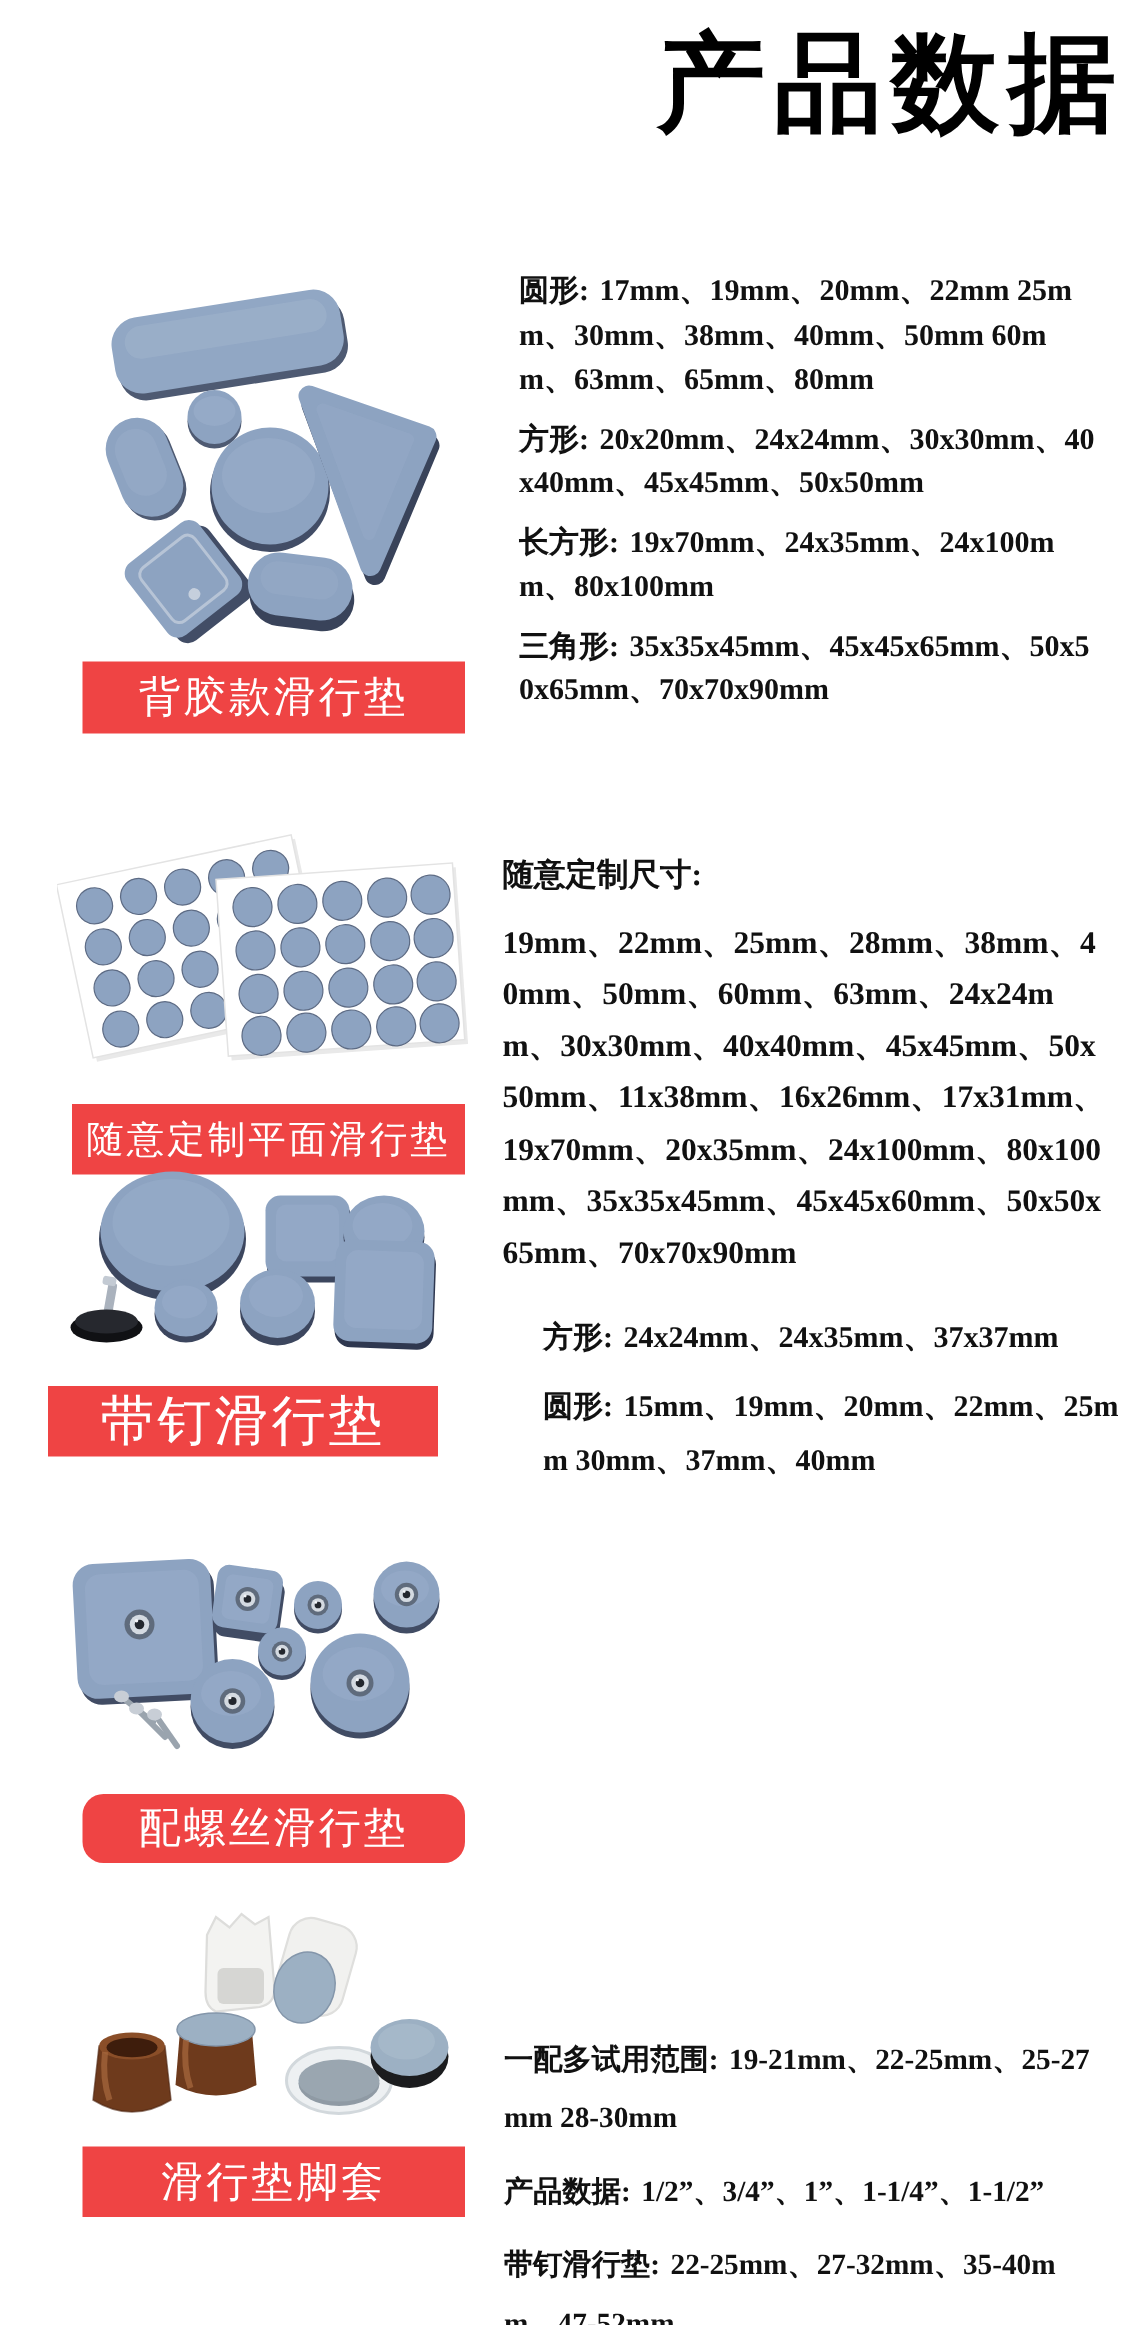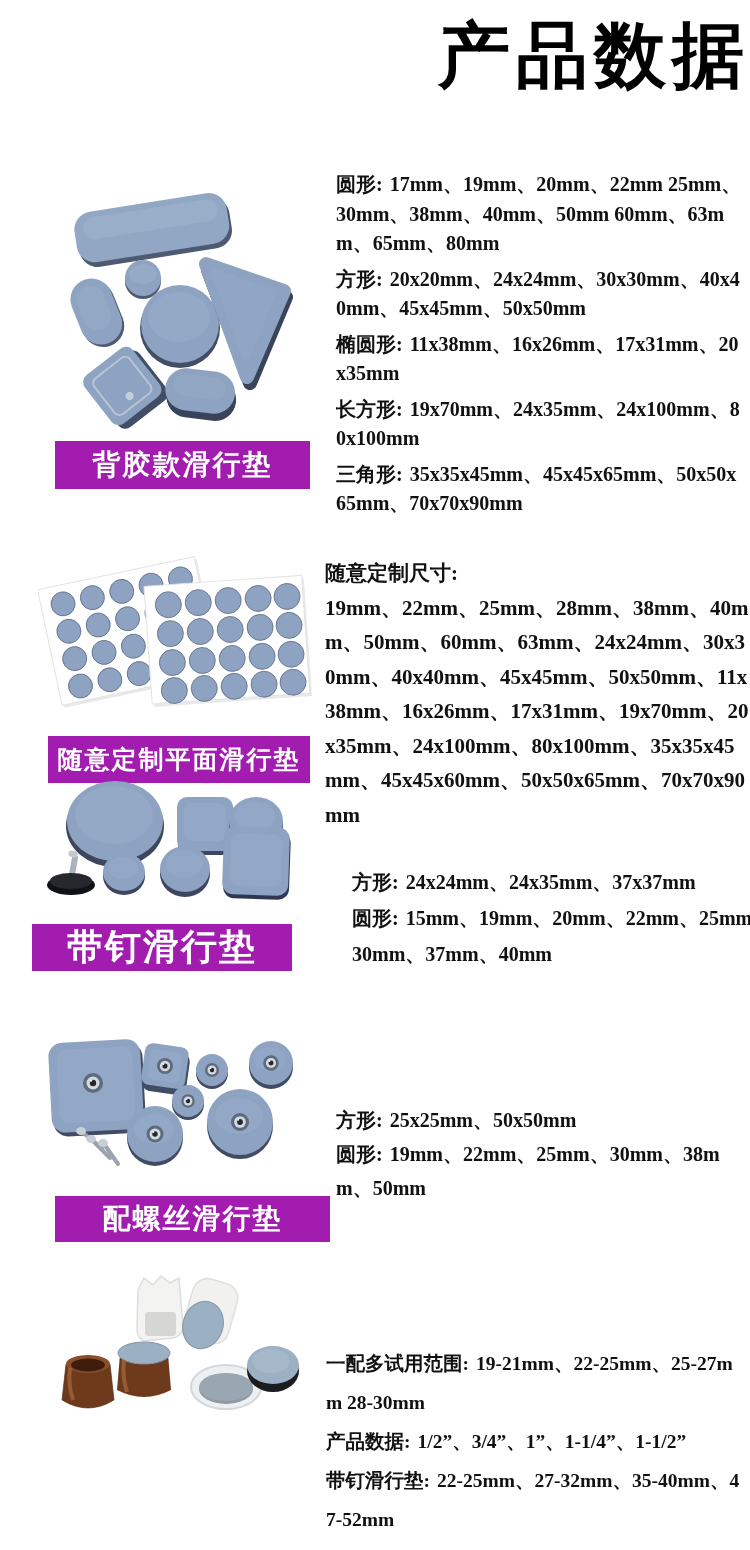--- a/index.html
+++ b/index.html
@@ -7,31 +7,31 @@
     position:relative;width:750px;height:1550px;overflow:hidden;background:#fff;
     font-family:"Liberation Serif","DejaVu Serif",serif;color:#111;
   }
   .title{
     position:absolute;top:6px;left:0;width:100%;text-align:right;
     font-size:72px;font-weight:900;letter-spacing:6px;color:#000;line-height:100px;
   }
   .img-box{position:absolute;}
   .img-box svg{display:block;width:100%;height:100%;}
   .label-bar{
-    position:absolute;background:#a21caf;color:#ffffff;
+    position:absolute;background:#ef4444;color:#ffffff;
     display:flex;align-items:center;justify-content:center;
-    font-weight:bold;letter-spacing:2px;
+    font-weight:normal;letter-spacing:2px;
   }
   .bar1{left:55px;top:441px;width:255px;height:48px;font-size:28px;}
   .bar2{left:48px;top:736px;width:262px;height:47px;font-size:25px;}
   .bar3{left:32px;top:924px;width:260px;height:47px;font-size:36px;}
-  .bar4{left:55px;top:1196px;width:275px;height:46px;font-size:28px;}
+  .bar4{left:55px;top:1196px;width:255px;height:46px;font-size:28px;border-radius:14px;}
   .bar5{left:55px;top:1431px;width:255px;height:47px;font-size:28px;}
   .specs{position:absolute;font-weight:bold;}
-  .spec{margin:0;word-break:break-all;}
+  .spec{margin:10px;word-break:break-all;}
   .spec .head{margin-right:7px;}
   .s1-specs{left:336px;top:170px;width:408px;}
   .s1-specs .spec{font-size:20px;line-height:29.5px;margin-bottom:6px;}
   .s2-specs{left:325px;top:556px;width:424px;}
   .s2-specs .spec{font-size:21px;line-height:34.5px;}
   .s3-specs{left:352px;top:864px;width:412px;}
   .s3-specs .spec{font-size:20px;line-height:36px;}
   .s4-specs{left:336px;top:1103px;width:412px;}
   .s4-specs .spec{font-size:20px;line-height:34px;}
   .s5-specs{left:326px;top:1344px;width:422px;}
@@ -89,21 +89,20 @@
         <rect x="116" y="205" width="70" height="42" rx="21" fill="#39435a" transform="translate(1,4)"></rect>
         <rect x="115" y="202" width="70" height="42" rx="21" fill="#8da3c1"></rect>
         <rect x="123" y="208" width="52" height="22" rx="11" fill="#96aac7" opacity="0.6"></rect>
       </g>
     </svg>
   </div>
   <div class="label-bar bar1">背胶款滑行垫</div>
   <div class="specs s1-specs">
     <p class="spec"><span class="head">圆形:</span><span>17mm、19mm、20mm、22mm 25mm、30mm、38mm、40mm、50mm 60mm、63mm、65mm、80mm</span></p>
     <p class="spec"><span class="head">方形:</span><span>20x20mm、24x24mm、30x30mm、40x40mm、45x45mm、50x50mm</span></p>
-    <p class="spec"><span class="head">椭圆形:</span><span>11x38mm、16x26mm、17x31mm、20x35mm</span></p>
     <p class="spec"><span class="head">长方形:</span><span>19x70mm、24x35mm、24x100mm、80x100mm</span></p>
     <p class="spec"><span class="head">三角形:</span><span>35x35x45mm、45x45x65mm、50x50x65mm、70x70x90mm</span></p>
   </div>
 
   <div class="img-box box2">
     <svg viewBox="0 0 290 152">
 
       <g transform="rotate(-12 85 75)">
         <rect x="12" y="20" width="160" height="118" fill="#e9e9e9"></rect>
         <rect x="10" y="17" width="160" height="118" fill="#ffffff" stroke="#e3e3e3"></rect>
@@ -261,24 +260,20 @@
         <line x1="74" y1="116" x2="88" y2="136"></line>
       </g>
       <g fill="#c8ced6">
         <ellipse cx="51" cy="103" rx="5" ry="4"></ellipse>
         <ellipse cx="61" cy="111" rx="5" ry="4"></ellipse>
         <ellipse cx="73" cy="115" rx="5" ry="4"></ellipse>
       </g>
     </svg>
   </div>
   <div class="label-bar bar4">配螺丝滑行垫</div>
-  <div class="specs s4-specs">
-    <p class="spec"><span class="head">方形:</span><span>25x25mm、50x50mm</span></p>
-    <p class="spec"><span class="head">圆形:</span><span>19mm、22mm、25mm、30mm、38mm、50mm</span></p>
-  </div>
 
   <div class="img-box box5">
     <svg viewBox="0 0 290 162">
 
       <path d="M98 22 L104 10 L113 17 L121 8 L130 15 L139 10 L143 58 Q143 68 133 70 L104 73 Q97 70 97 60 Z" fill="#f3f3f1" stroke="#dddddb" stroke-width="1.5"></path>
       <rect x="105" y="44" width="31" height="24" rx="4" fill="#d6d6d3"></rect>
 
       <g transform="rotate(16 170 42)">
         <rect x="148" y="12" width="46" height="62" rx="15" fill="#f1f1ef" stroke="#dfdfdd" stroke-width="1.5"></rect>
       </g>
@@ -296,19 +291,20 @@
 
       <ellipse cx="186" cy="119" rx="35" ry="22" fill="#edf0f2" stroke="#d2d8dc" stroke-width="2"></ellipse>
       <ellipse cx="186" cy="121" rx="27" ry="15" fill="#8f9aa4"></ellipse>
       <ellipse cx="186" cy="119" rx="27" ry="14" fill="#9aa6b0"></ellipse>
 
       <ellipse cx="233" cy="103" rx="26" ry="21" fill="#1b1c1e"></ellipse>
       <ellipse cx="233" cy="97" rx="26" ry="19" fill="#9cb0c3"></ellipse>
       <ellipse cx="231" cy="93" rx="19" ry="12" fill="#a8bacb" opacity="0.8"></ellipse>
     </svg>
   </div>
+  <div class="label-bar bar5">滑行垫脚套</div>
   <div class="specs s5-specs">
     <p class="spec"><span class="head">一配多试用范围:</span><span>19-21mm、22-25mm、25-27mm 28-30mm</span></p>
     <p class="spec"><span class="head">产品数据:</span><span>1/2”、3/4”、1”、1-1/4”、1-1/2”</span></p>
     <p class="spec"><span class="head">带钉滑行垫:</span><span>22-25mm、27-32mm、35-40mm、47-52mm</span></p>
   </div>
 
 </div>
 
 </body></html>

